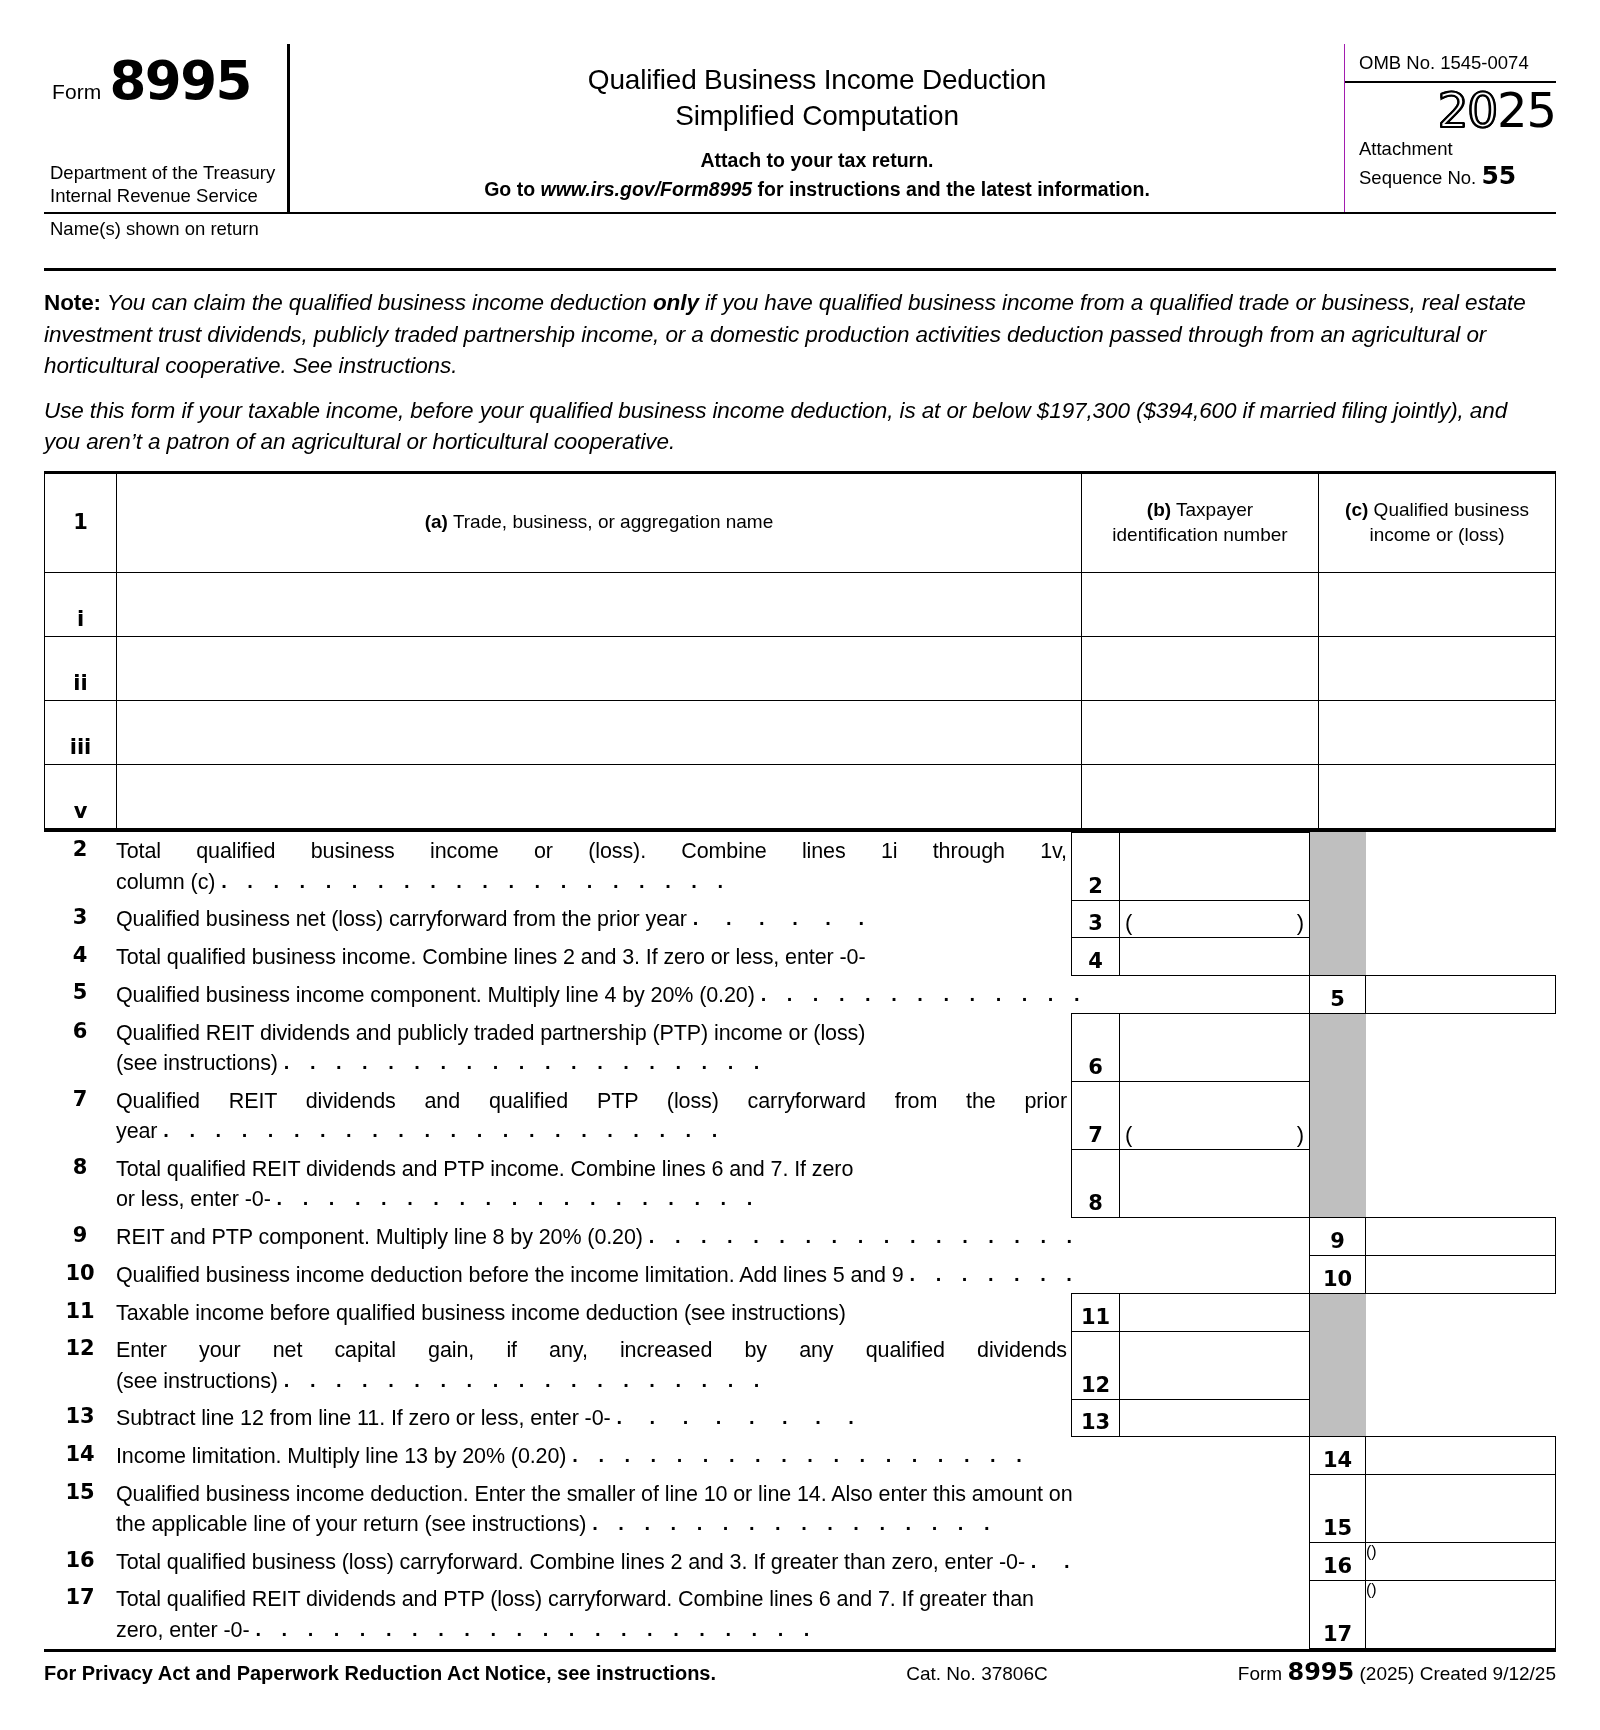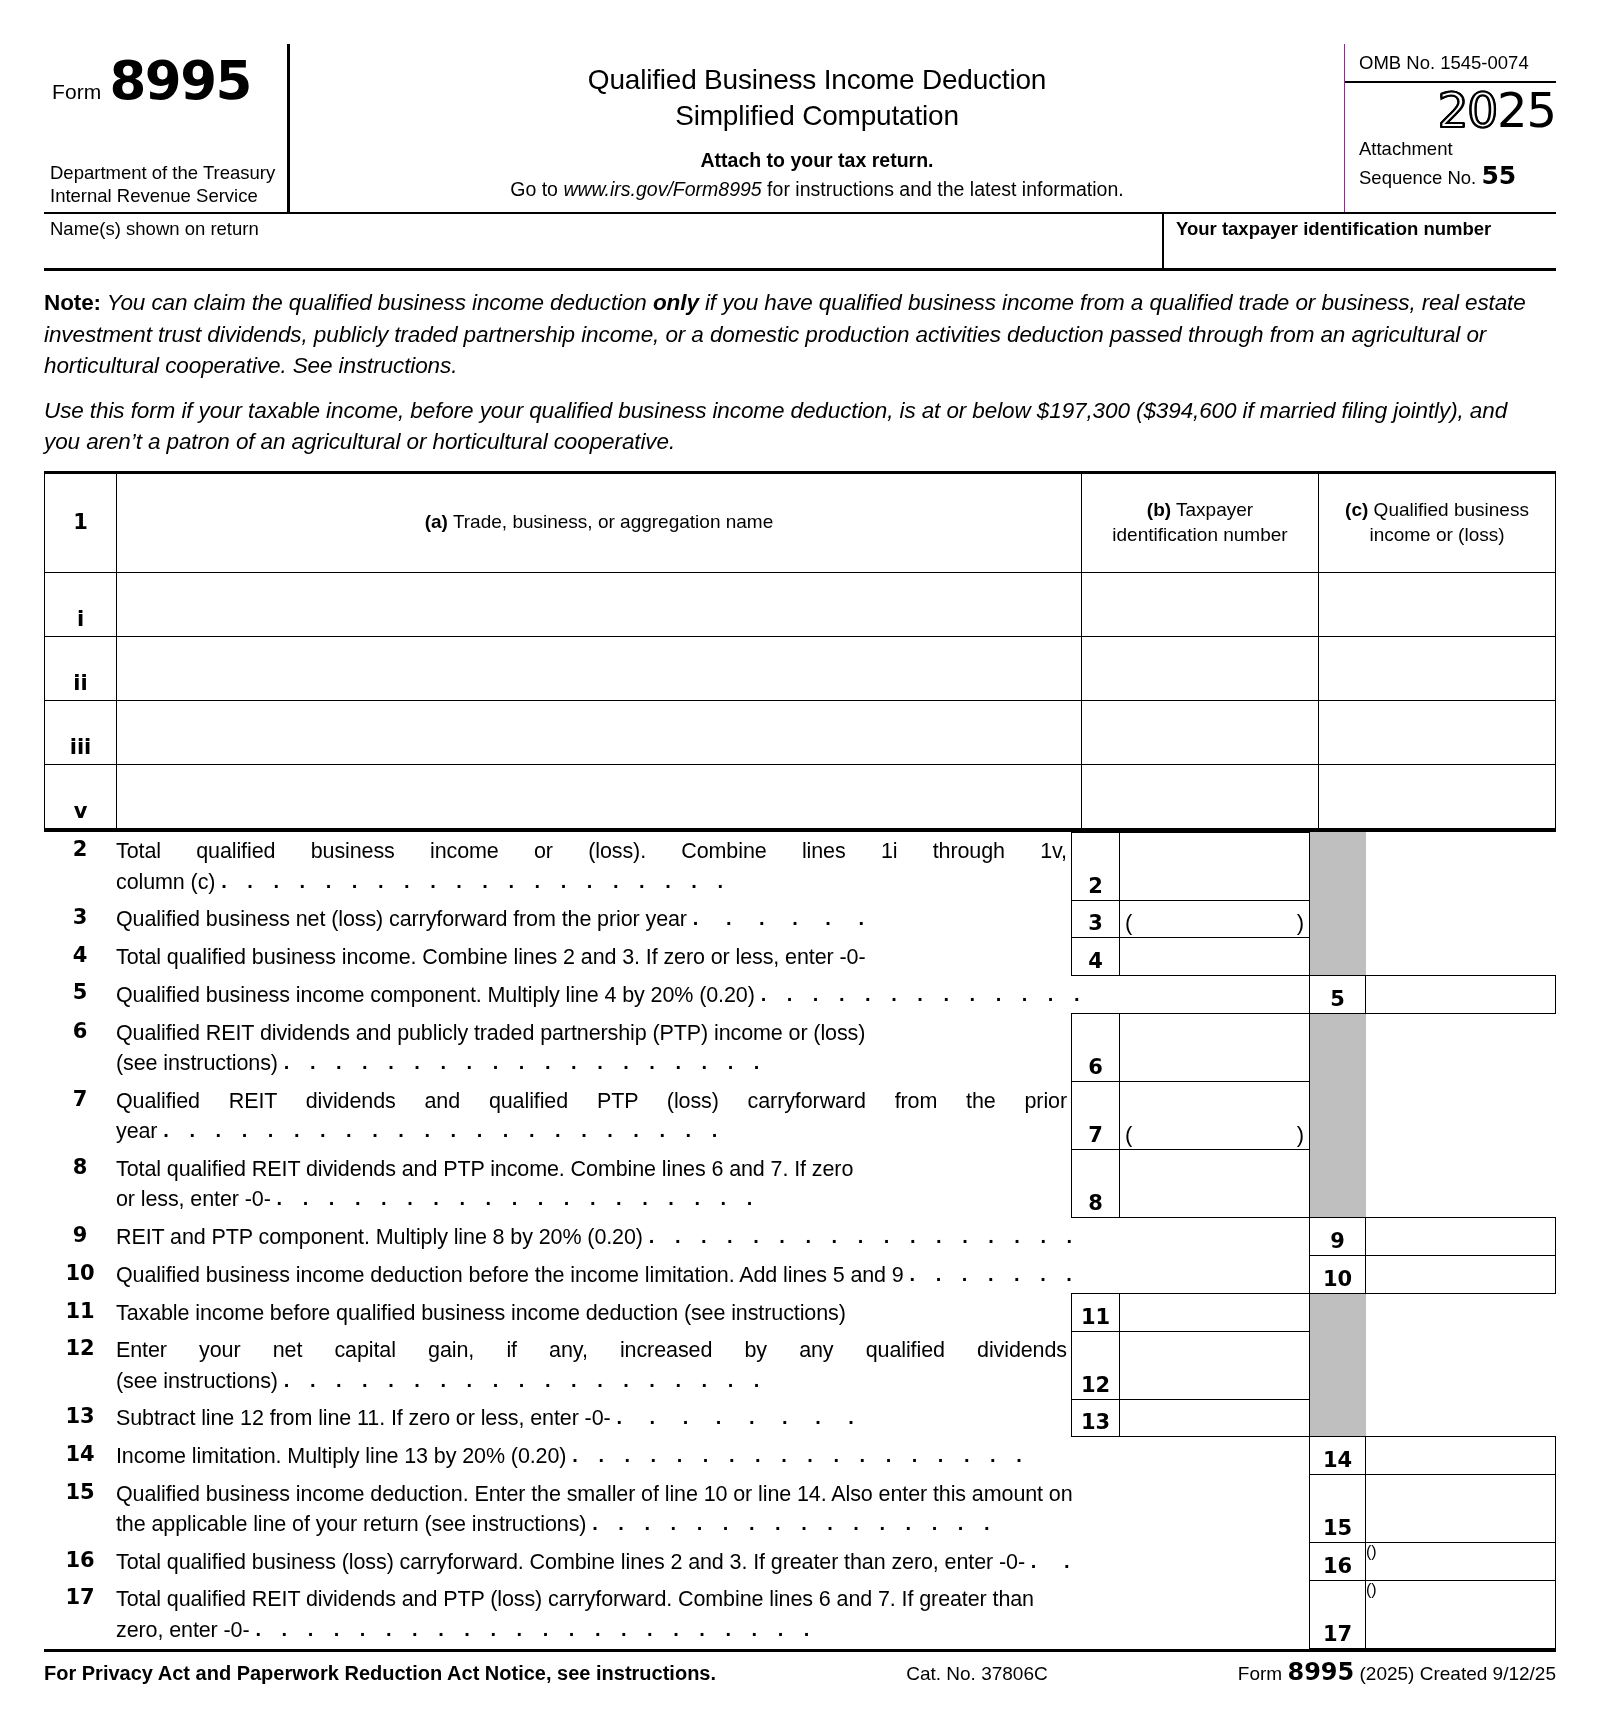--- a/index.html
+++ b/index.html
@@ -67,21 +67,21 @@
     line-height: 1.28;
     letter-spacing: -0.2px;
   }
   .subline {
     font-size: 19.5px;
     font-weight: bold;
     margin-top: 15px;
   }
   .subline2 {
     font-size: 19.5px;
-    font-weight: normal;
+    font-weight: bold;
     margin-top: 6px;
   }
   .subline2 i { font-style: italic; }
   .hdr-right {
     flex: 0 0 212px;
     width: 212px;
     border-left: 1px solid #a21caf;
     box-sizing: border-box;
     position: relative;
     padding-left: 14px;
@@ -312,23 +312,20 @@
         <div>Attachment</div>
         <div><span>Sequence No.</span> <span class="seq">55</span></div>
       </div>
     </div>
   </div>
 
   <div class="nametin">
     <div class="nm">
       <span>Name(s) shown on return</span>
     </div>
-    <div class="tin">
-      <span>Your taxpayer identification number</span>
-    </div>
   </div>
 
   <div class="notes">
     <p class="note-p"><b>Note:</b><span> You can claim the qualified business income deduction </span><span class="onlyw">only</span><span> if you have qualified business income from a qualified trade or business, real estate investment trust dividends, publicly traded partnership income, or a domestic production activities deduction passed through from an agricultural or horticultural cooperative. See instructions.</span></p>
     <p class="note-p">Use this form if your taxable income, before your qualified business income deduction, is at or below $197,300 ($394,600 if married filing jointly), and you aren’t a patron of an agricultural or horticultural cooperative.</p>
   </div>
 
   <table class="grid t1">
     <colgroup>
       <col class="c-num">

